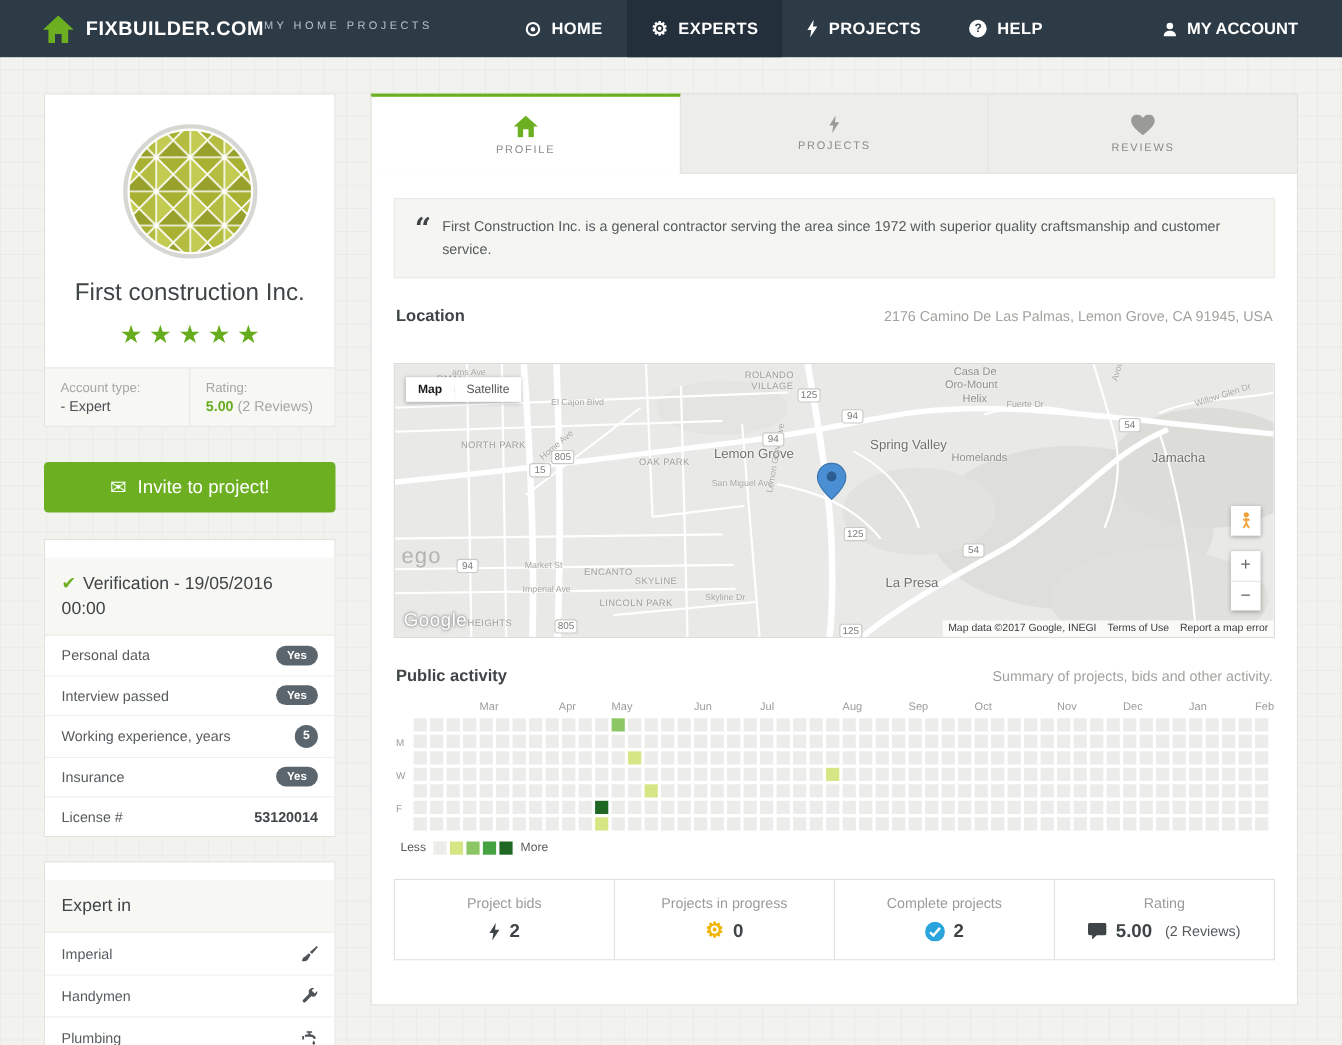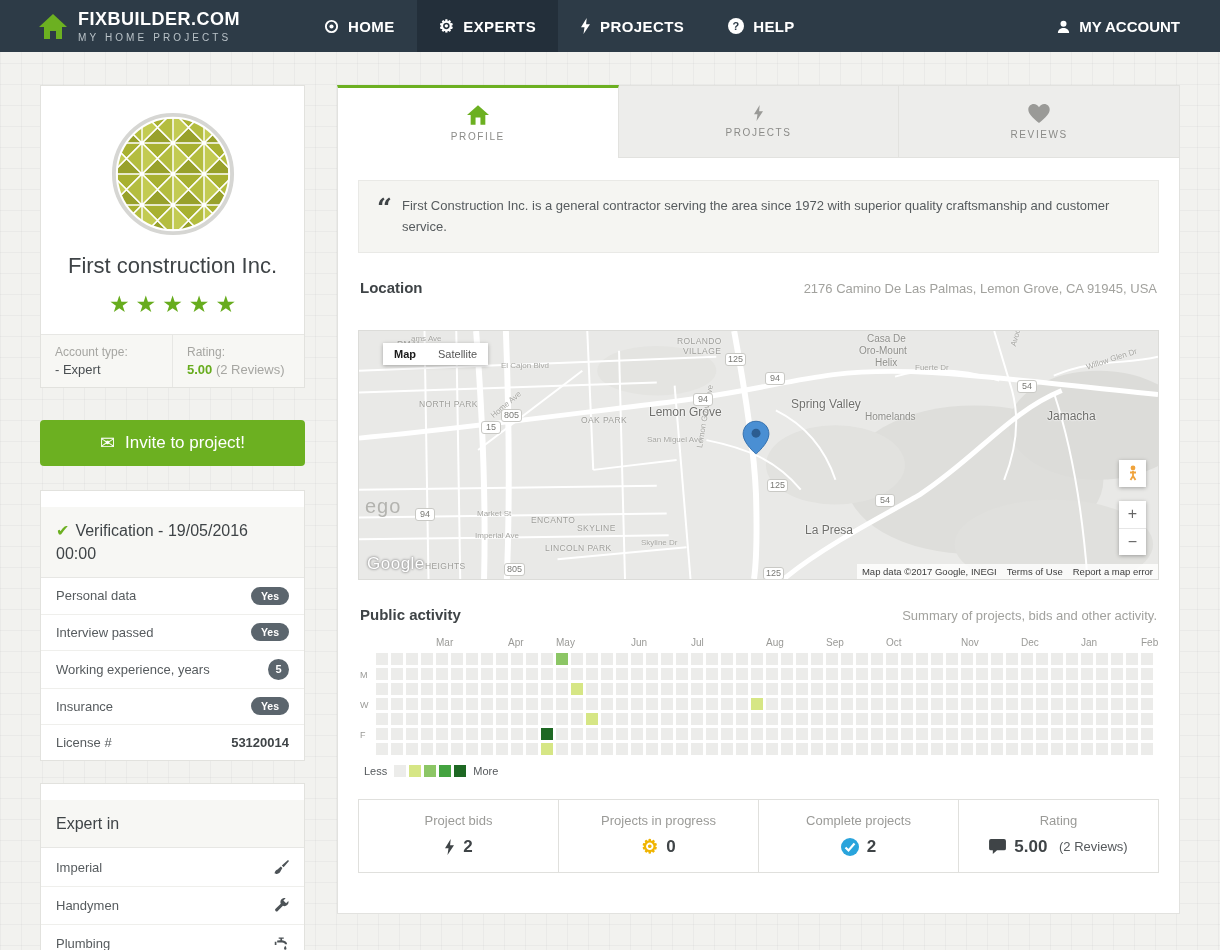--- a/index.html
+++ b/index.html
@@ -11,21 +11,21 @@
       linear-gradient(rgba(0,0,0,0.03) 1px, transparent 1px),
       linear-gradient(90deg, rgba(0,0,0,0.03) 1px, transparent 1px);
     background-size:21px 21px;
     color:#3f4447;
   }
   .uni { font-style:normal; line-height:1; }
 
   
   .topbar { height:52px; background:#2d3b47; display:flex; align-items:center; padding:0 40px 0 38px; color:#fff; }
   .brand { display:flex; align-items:center; gap:10px; cursor:pointer; }
-  .brand-text { display:flex; flex-direction:column; }
+  .brand-text { display:flex; }
   .brand-line { font-size:18px; font-weight:700; letter-spacing:.5px; color:#fff; }
   .tagline { font-size:10px; letter-spacing:3.1px; color:#b9c2c8; margin-top:2px; }
   .nav-items { display:flex; height:52px; margin-left:62px; }
   .nav-item { display:flex; align-items:center; gap:9px; padding:0 22px; height:100%; font-size:15px; font-weight:700; letter-spacing:.4px; cursor:pointer; }
   .nav-item.active { background:#232f3a; }
   .nicon { display:flex; align-items:center; }
   .nicon .uni { font-size:17px; }
   .qcircle { display:inline-flex; width:16px; height:16px; border-radius:50%; background:#fff; color:#2d3b47; font-size:11px; font-weight:700; align-items:center; justify-content:center; }
   .nav-account { display:flex; align-items:center; gap:8px; font-size:15px; font-weight:700; margin-left:auto; cursor:pointer; }
 
@@ -86,21 +86,21 @@
   .map { position:relative; height:250px; overflow:hidden; border:1px solid #dcdcd9; cursor:grab; }
   .map-base { position:absolute; inset:0; width:100%; height:100%; }
   .map-overlays { position:absolute; inset:0; }
   .map-label { position:absolute; white-space:nowrap; transform-origin:left top; }
   .map-label.city { font-size:12px; color:#6f6f6c; text-shadow:0 0 2px #fff, 0 0 2px #fff; }
   .map-label.town { font-size:10px; color:#8f8f8b; text-shadow:0 0 2px #fff; }
   .map-label.area { font-size:8.5px; color:#9d9d99; letter-spacing:.4px; text-shadow:0 0 2px #fff; }
   .map-label.street { font-size:8px; color:#a6a6a2; text-shadow:0 0 2px #fff; }
   .map-label.big { font-size:20px; color:#b3b3af; letter-spacing:1px; }
   .map-shield { position:absolute; min-width:20px; height:13px; background:#fff; border:1px solid #c9c9c5; border-radius:3px; font-size:9px; color:#7a7a76; display:flex; align-items:center; justify-content:center; padding:0 2px; }
-  .map-type { position:absolute; top:12px; left:24px; display:flex; box-shadow:0 1px 4px rgba(0,0,0,.3); }
+  .map-type { position:absolute; top:12px; left:10px; display:flex; box-shadow:0 1px 4px rgba(0,0,0,.3); }
   .map-btn { background:#fff; padding:5px 11px; font-size:11px; color:#565656; cursor:pointer; }
   .map-btn.active { font-weight:700; color:#1a1a1a; }
   .map-zoom { position:absolute; right:12px; bottom:24px; width:27px; background:#fff; box-shadow:0 1px 4px rgba(0,0,0,.3); }
   .zoom-btn { height:27px; display:flex; align-items:center; justify-content:center; font-size:16px; color:#666; cursor:pointer; }
   .zoom-btn + .zoom-btn { border-top:1px solid #e6e6e6; }
   .map-pegman { position:absolute; right:12px; bottom:92px; width:27px; height:27px; background:#fff; box-shadow:0 1px 4px rgba(0,0,0,.3); display:flex; align-items:center; justify-content:center; cursor:pointer; }
   .map-google { position:absolute; left:8px; bottom:5px; font-size:17px; font-weight:400; color:#fff; text-shadow:0 0 2px #8a8a8a, 0 0 3px #8a8a8a; letter-spacing:.5px; }
   .map-attr { position:absolute; right:0; bottom:0; display:flex; gap:10px; font-size:9.5px; color:#3c3c3c; background:rgba(255,255,255,.8); padding:2px 5px; }
   .map-link { cursor:pointer; }
 

